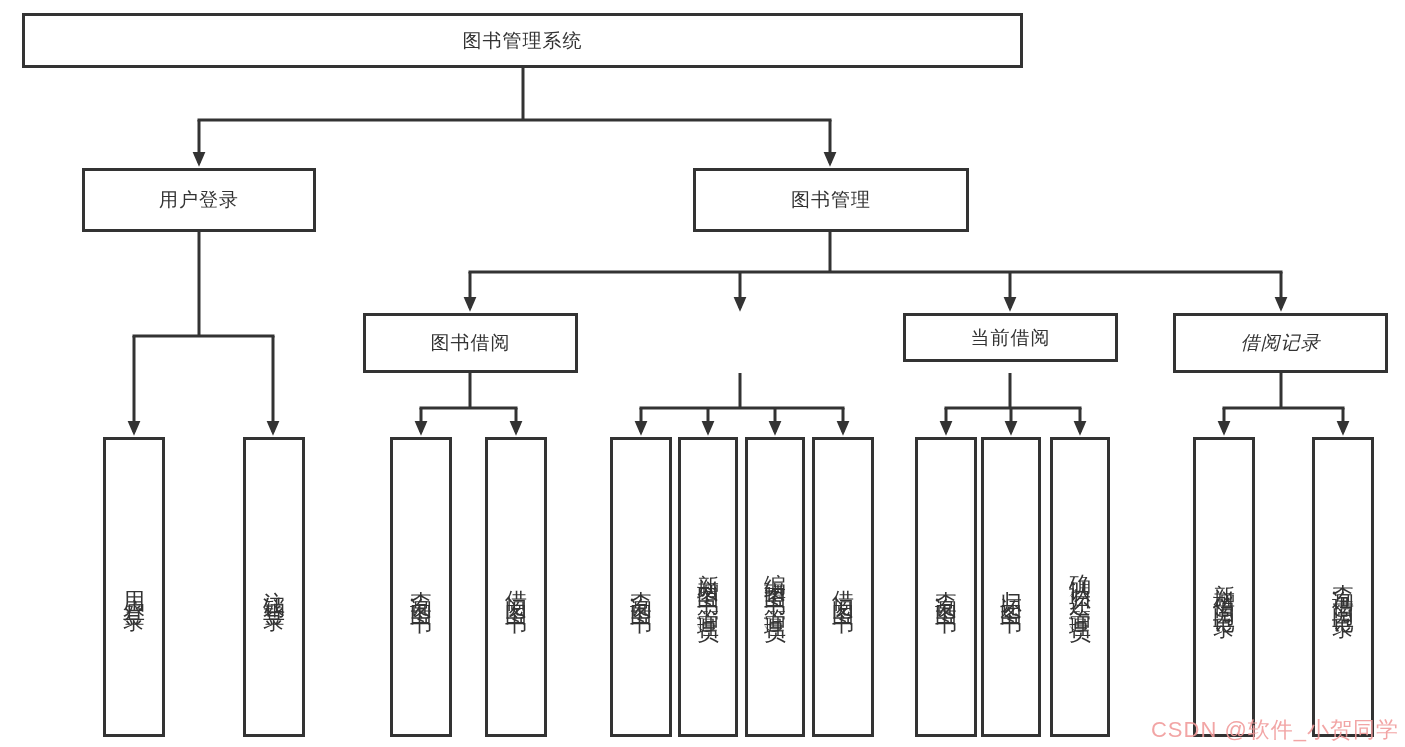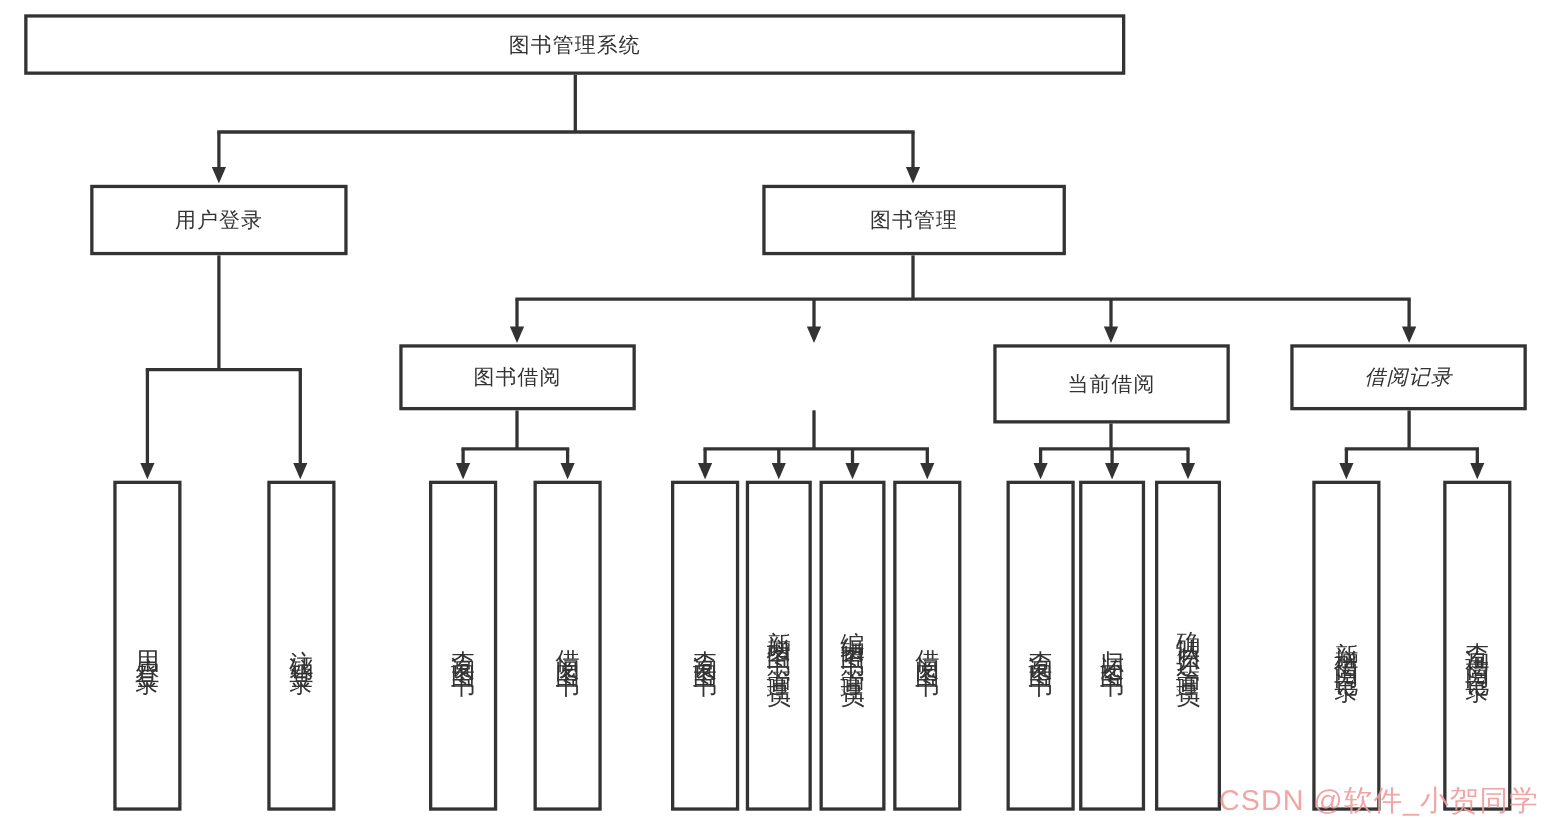--- a/index.html
+++ b/index.html
@@ -15,21 +15,21 @@
     border:3px solid var(--line); background:#fff;
     display:flex; align-items:center; justify-content:center;
     font-size:19px; color:var(--text); letter-spacing:1px;
   }
   .leaf {
     writing-mode:vertical-rl; text-orientation:upright;
     font-size:22px; line-height:1; letter-spacing:7px;
   }
   .watermark {
     position:absolute; right:6px; bottom:2px; z-index:5;
-    font-size:26px; letter-spacing:1px; color:var(--watermark); opacity:.9;
+    font-size:22px; letter-spacing:1px; color:var(--watermark); opacity:.9;
     white-space:nowrap;
   }
 </style>
 </head>
 <body>
 
 <div class="canvas">
 
   <svg class="wires" width="1405" height="747" aria-hidden="true">
     <defs>
@@ -80,21 +80,21 @@
       <path d="M1343,408 V432" marker-end="url(#arr)"></path>
     </g>
   </svg>
 
   <div class="box" style="left:22px; top:13px; width:1001px; height:55px;">图书管理系统</div>
 
   <div class="box" style="left:82px; top:168px; width:234px; height:64px;">用户登录</div>
   <div class="box" style="left:693px; top:168px; width:276px; height:64px;">图书管理</div>
 
   <div class="box" style="left:363px; top:313px; width:215px; height:60px;">图书借阅</div>
-  <div class="box" style="left:903px; top:313px; width:215px; height:72px;">当前借阅</div>
+  <div class="box" style="left:903px; top:313px; width:215px; height:49px;">当前借阅</div>
   <div class="box" style="left:1173px; top:313px; width:215px; height:60px;font-style:italic;">借阅记录</div>
 
   <div class="box leaf" style="left:103px; top:437px; width:62px; height:300px;">用户登录</div>
   <div class="box leaf" style="left:243px; top:437px; width:62px; height:300px;">注销登录</div>
 
   <div class="box leaf" style="left:390px; top:437px; width:62px; height:300px;">查询图书</div>
   <div class="box leaf" style="left:485px; top:437px; width:62px; height:300px;">借阅图书</div>
 
   <div class="box leaf" style="left:610px; top:437px; width:62px; height:300px;">查询图书</div>
   <div class="box leaf" style="left:678px; top:437px; width:60px; height:300px;">新增图书（管理员）</div>

